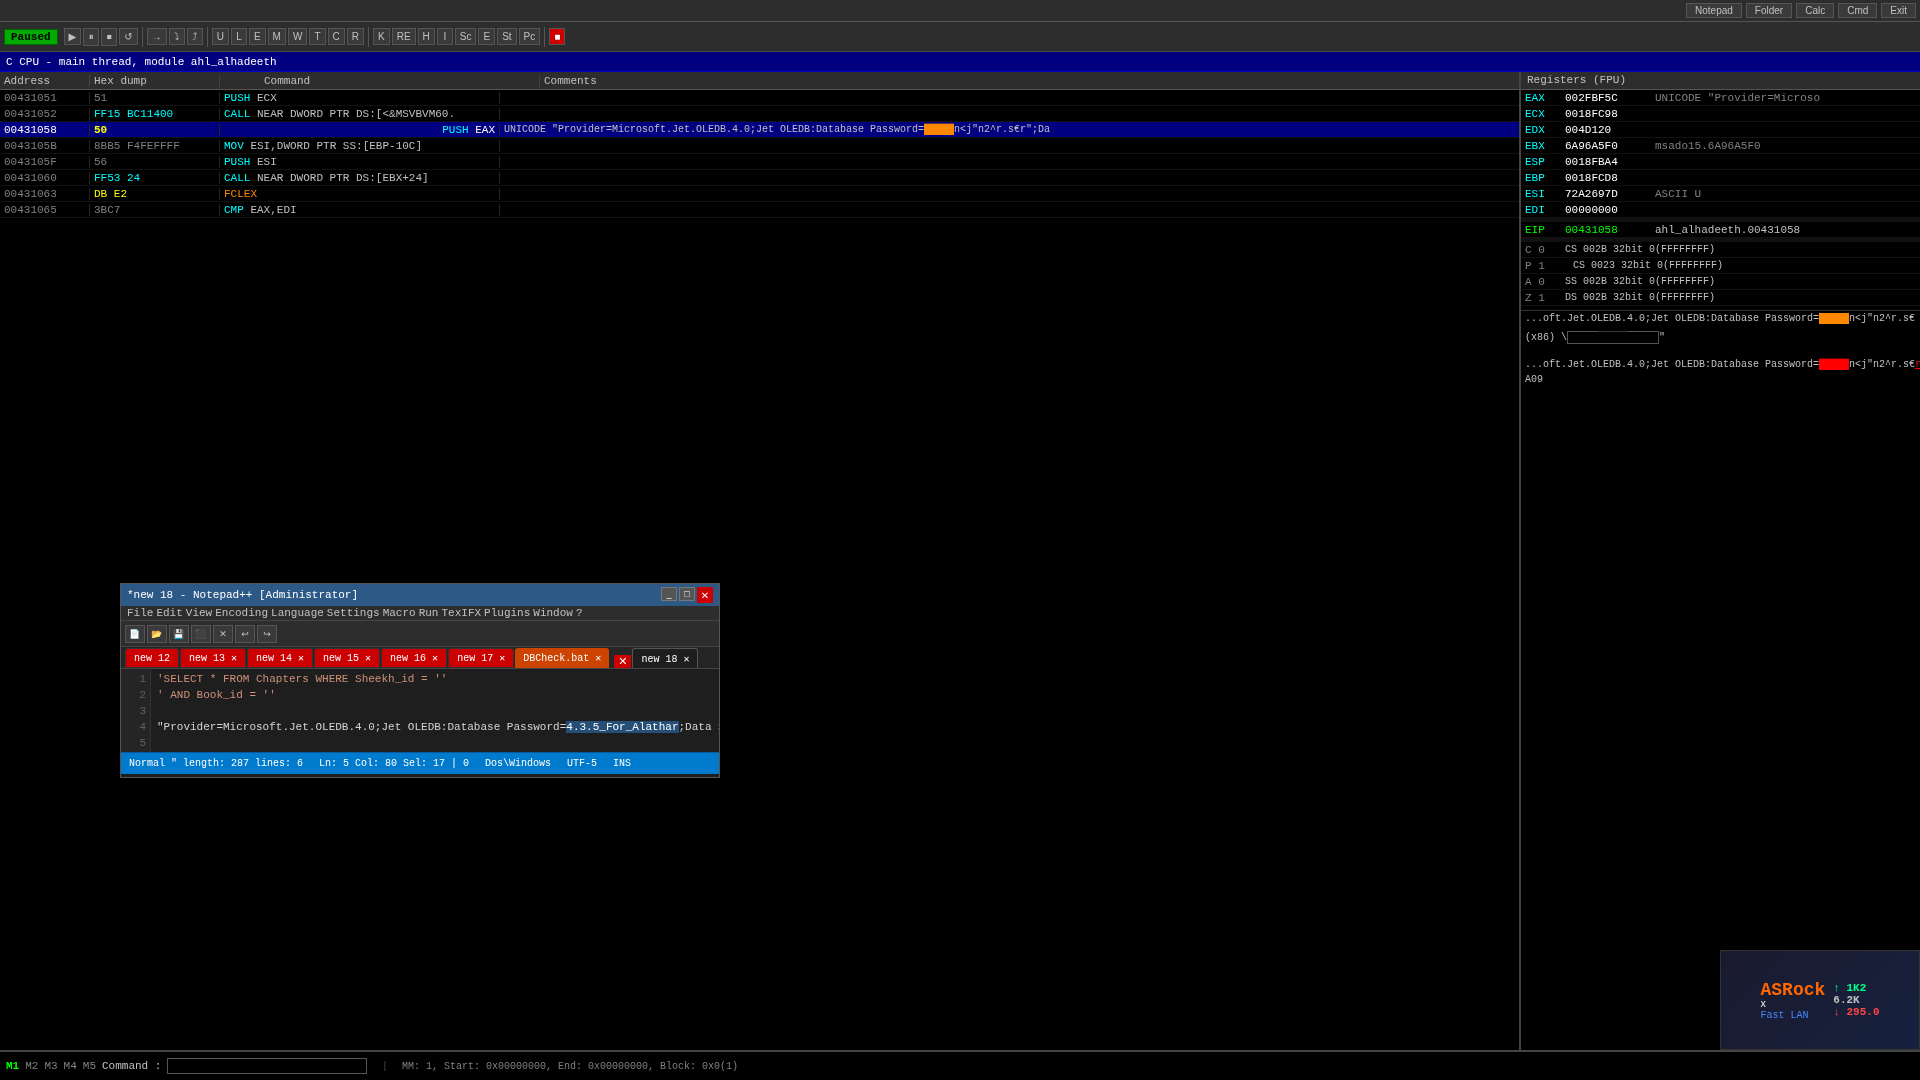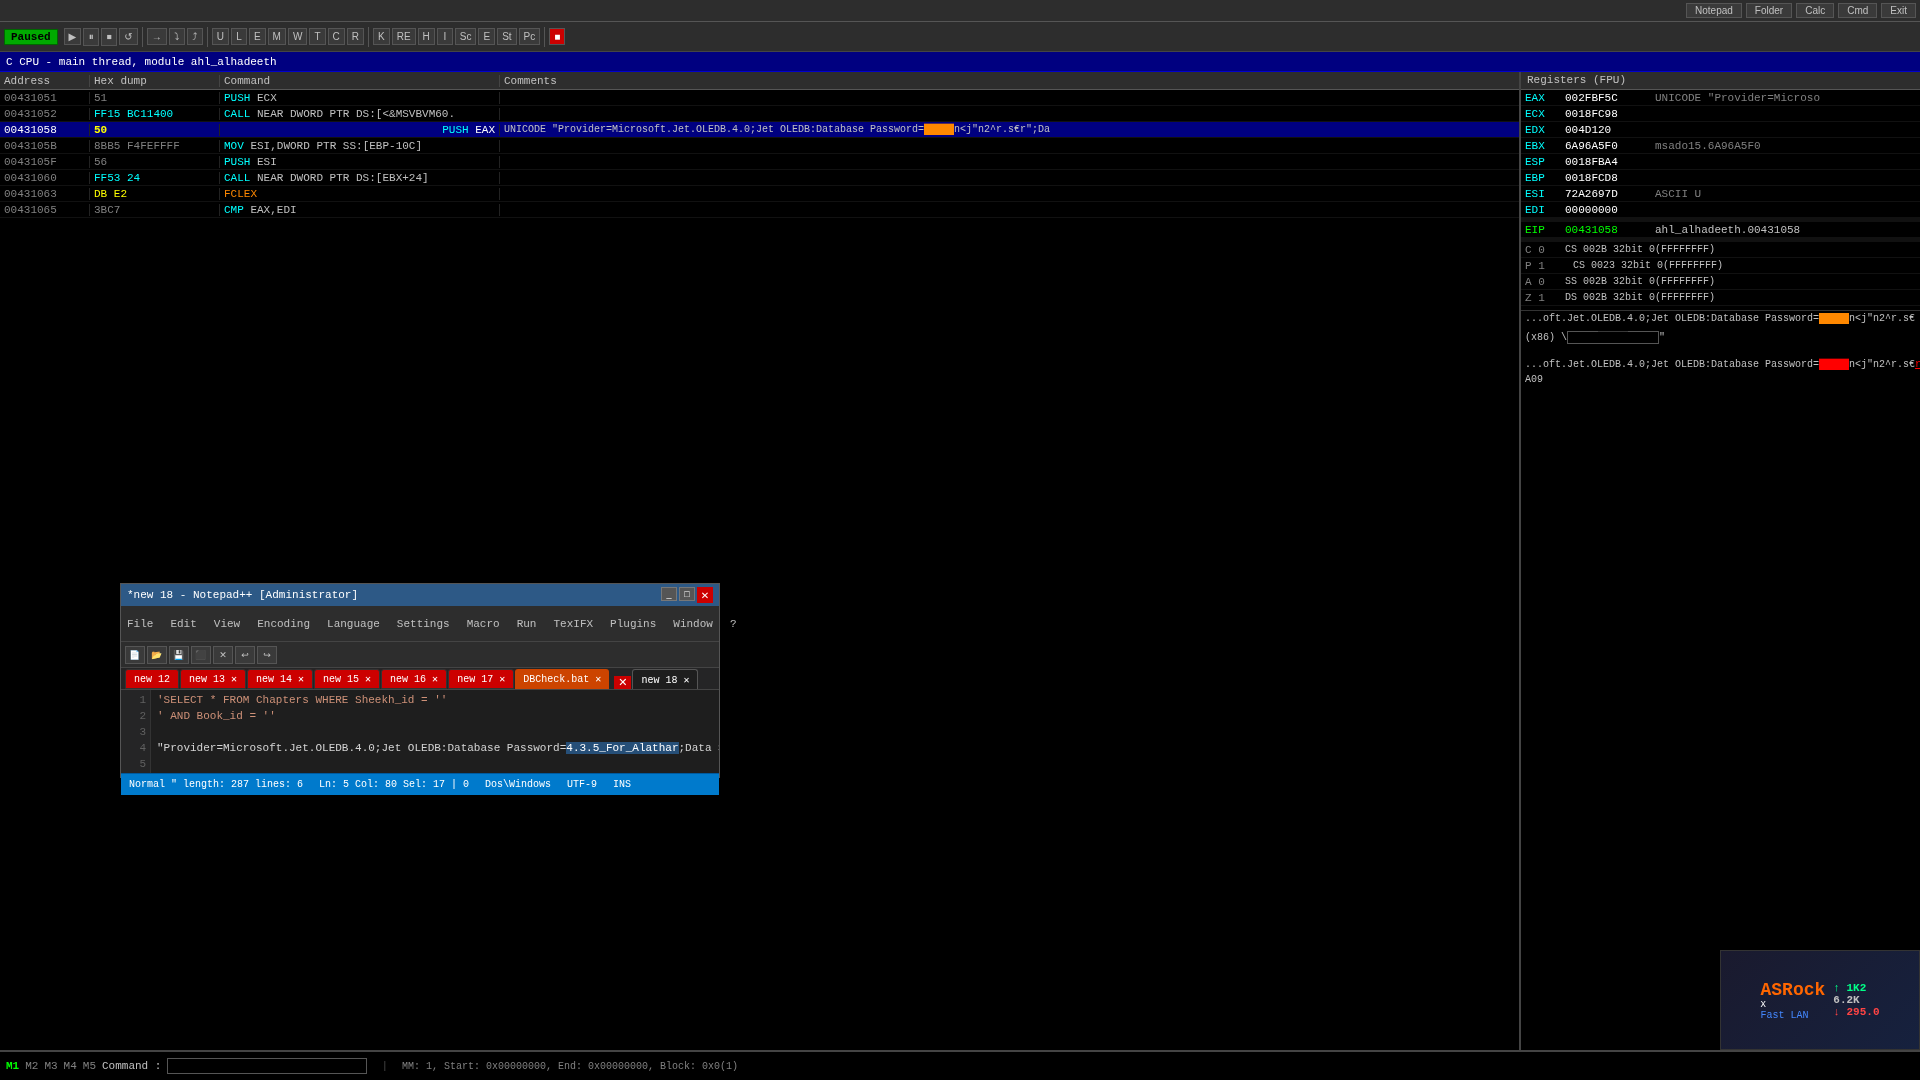--- a/index.html
+++ b/index.html
@@ -101,21 +101,21 @@
     
     .panel-header {
       background: #2d2d2d;
       display: flex;
       border-bottom: 1px solid #555;
       height: 18px;
       align-items: center;
     }
     .col-addr { width: 90px; padding: 0 4px; color: #c0c0c0; font-size: 11px; border-right: 1px solid #444; }
     .col-hex { width: 130px; padding: 0 4px; color: #c0c0c0; font-size: 11px; border-right: 1px solid #444; }
-    .col-cmd { width: 280px; padding: 0 4px; color: #c0c0c0; font-size: 11px; border-right: 1px solid #444; }
+    .col-cmd { width: 280px; padding: 0 4px; color: #c0c0c0; font-size: 11px; border-right: 1px solid #444; margin-left: 40px; }
     .col-comments { flex: 1; padding: 0 4px; color: #c0c0c0; font-size: 11px; }
 
     .disasm-row {
       display: flex;
       align-items: center;
       height: 16px;
       border-bottom: 1px solid #111;
     }
     .disasm-row.selected { background: #000080; }
 
@@ -290,24 +290,24 @@
       border: 1px solid #777;
       color: #fff;
       font-size: 9px;
       cursor: pointer;
       display: flex;
       align-items: center;
       justify-content: center;
     }
     #npp-menubar {
       background: #2d2d2d;
-      height: 36px;
-      display: flex;
-      align-items: center;
-      gap: 17px;
+      height: 15px;
+      display: flex;
+      align-items: center;
+      gap: 3px;
       padding: 0 6px;
       border-bottom: 1px solid #444;
     }
     .npp-menu {
       color: #c0c0c0;
       font-size: 11px;
       cursor: pointer;
     }
     #npp-toolbar {
       background: #2d2d2d;
@@ -742,21 +742,21 @@
       <div class="code-line"><span style="color:#ce9178;">' AND Book_id = ''</span></div>
       <div class="code-line"></div>
       <div class="code-line"><span style="color:#d4d4d4;">"Provider=Microsoft.Jet.OLEDB.4.0;Jet OLEDB:Database Password=</span><span style="color:#ffffff; background:#264f78;">4.3.5_For_Alathar</span><span style="color:#d4d4d4;">;Data Source=\Data\"</span></div>
       <div class="code-line"></div>
     </div>
   </div>
   <div id="npp-statusbar">
     <span>Normal "  length: 287  lines: 6</span>
     <span>Ln: 5  Col: 80  Sel: 17 | 0</span>
     <span>Dos\Windows</span>
-    <span>UTF-9</span>
+    <span>UTF-5</span>
     <span>INS</span>
   </div>
 </div>
 
 <div id="taskbar">
   <span class="taskbar-label">M1</span>
   <span style="color:#808080;">M2</span>
   <span style="color:#808080;">M3</span>
   <span style="color:#808080;">M4</span>
   <span style="color:#808080;">M5</span>

